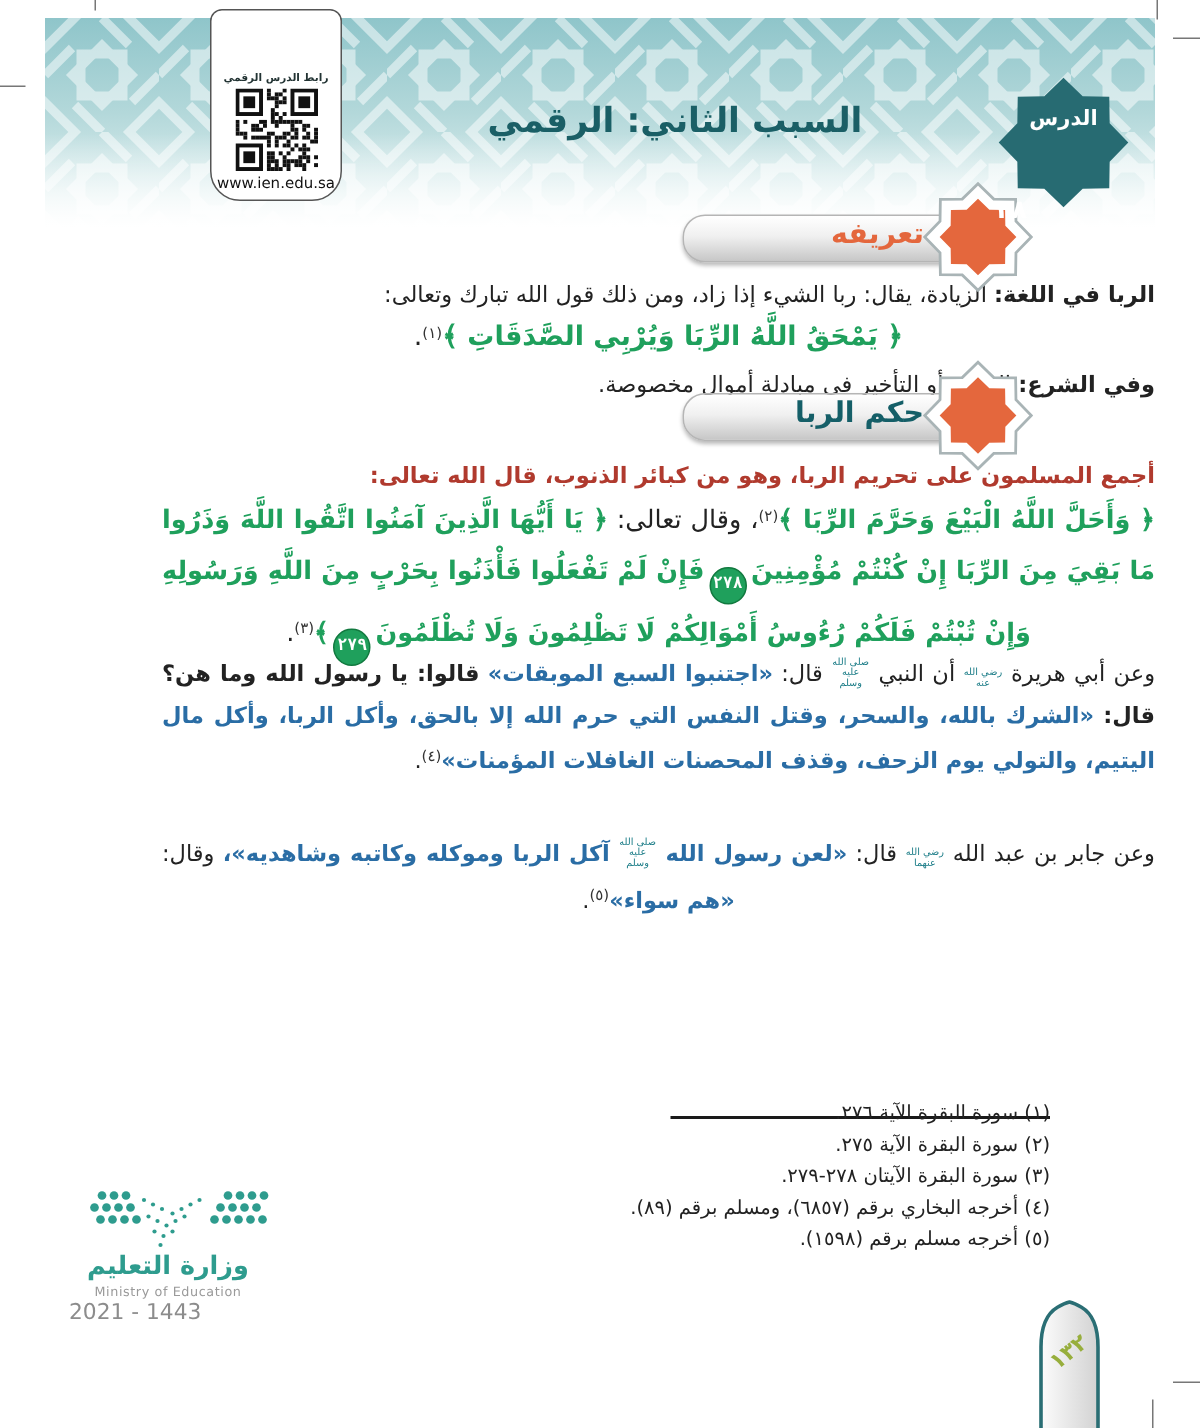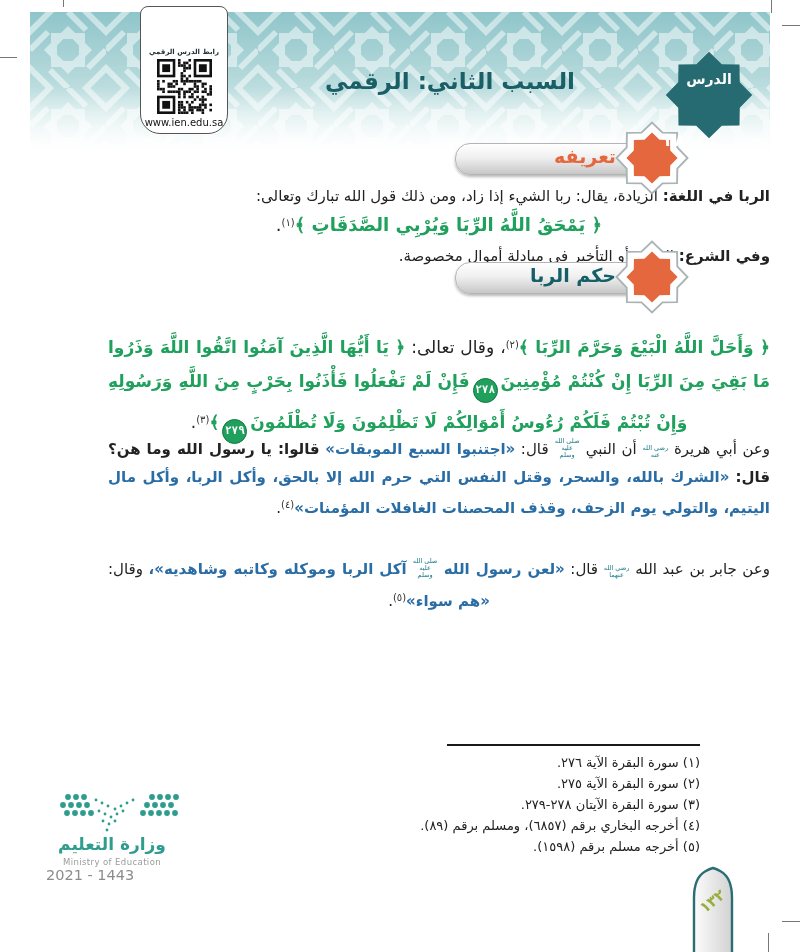--- a/index.html
+++ b/index.html
@@ -52,21 +52,21 @@
   .ayah-badge{display:inline-flex;align-items:center;justify-content:center;width:23px;height:23px;
           background:#1fa05c;border:1.5px solid #11793f;border-radius:50%;color:#fff;
           font-size:11px;vertical-align:-6px;margin:0 3px;font-weight:bold;font-family:Liberation Mono, monospace;}
   .v-center{text-align:center;font-size:18px;line-height:32px;}
   .v-block{text-align:justify;text-align-last:center;font-size:17px;line-height:33.5px;}
   .h-block{text-align:justify;line-height:27.5px;}
   .h-block2{text-align:justify;text-align-last:center;line-height:27.5px;margin-top:32px;}
 
   
   .fn-rule{position:absolute;left:447px;top:744px;width:253px;height:2px;background:#1a1a1a;}
-  .fns{position:absolute;left:300px;top:752px;width:400px;direction:rtl;text-align:right;
+  .fns{position:absolute;left:300px;top:732px;width:400px;direction:rtl;text-align:right;
        font-size:13px;line-height:21px;color:#222;}
 
   
   .mdots{position:absolute;left:58px;top:792px;}
   .m-ar{position:absolute;left:40px;top:834px;width:144px;text-align:center;font-size:17px;
         font-weight:bold;color:#2e9c8e;direction:rtl;}
   .m-en{position:absolute;left:40px;top:857px;width:144px;text-align:center;font-size:8.5px;
         color:#9a9a9a;letter-spacing:.4px;}
   .m-yr{position:absolute;left:46px;top:867px;width:144px;text-align:left;font-size:14.5px;
         color:#8c8c8c;}
@@ -281,20 +281,21 @@
   </p>
 
   <div class="banner" style="top:262px;">
     <span class="bt c-teal">حكم الربا</span>
   </div>
   <svg class="star8" style="left:615px;top:240px;" viewBox="-50 -50 100 100">
     <polygon points="48,0 34.2,14.2 33.9,33.9 14.2,34.2 0,48 -14.2,34.2 -33.9,33.9 -34.2,14.2 -48,0 -34.2,-14.2 -33.9,-33.9 -14.2,-34.2 0,-48 14.2,-34.2 33.9,-33.9 34.2,-14.2" fill="#ffffff" stroke="#a9b4b6" stroke-width="2.5"></polygon>
     <polygon points="48,0 34.2,14.2 33.9,33.9 14.2,34.2 0,48 -14.2,34.2 -33.9,33.9 -34.2,14.2 -48,0 -34.2,-14.2 -33.9,-33.9 -14.2,-34.2 0,-48 14.2,-34.2 33.9,-33.9 34.2,-14.2" transform="scale(0.72)" fill="#e4673d"></polygon>
   </svg>
 
+  <p class="p-body" style="top:304px;color:#b03a2e;font-weight:bold;">أجمع المسلمون على تحريم الربا، وهو من كبائر الذنوب، قال الله تعالى:</p>
 
   <p class="p-body v-block" style="top:328px;">
     <span class="verse">﴿ وَأَحَلَّ اللَّهُ الْبَيْعَ وَحَرَّمَ الرِّبَا ﴾</span><span class="fnref">(٢)</span><span>، وقال تعالى:</span>
     <span class="verse">﴿ يَا أَيُّهَا الَّذِينَ آمَنُوا اتَّقُوا اللَّهَ وَذَرُوا مَا بَقِيَ مِنَ الرِّبَا إِنْ كُنْتُمْ مُؤْمِنِينَ</span><span class="ayah-badge">٢٧٨</span><span class="verse">فَإِنْ لَمْ تَفْعَلُوا فَأْذَنُوا بِحَرْبٍ مِنَ اللَّهِ وَرَسُولِهِ وَإِنْ تُبْتُمْ فَلَكُمْ رُءُوسُ أَمْوَالِكُمْ لَا تَظْلِمُونَ وَلَا تُظْلَمُونَ</span><span class="ayah-badge">٢٧٩</span><span class="verse">﴾</span><span class="fnref">(٣)</span><span>.</span>
   </p>
 
   <p class="p-body h-block" style="top:436px;">
     <span>وعن أبي هريرة</span>
     <span class="honor">رضي الله عنه</span>
     <span>أن النبي</span>

